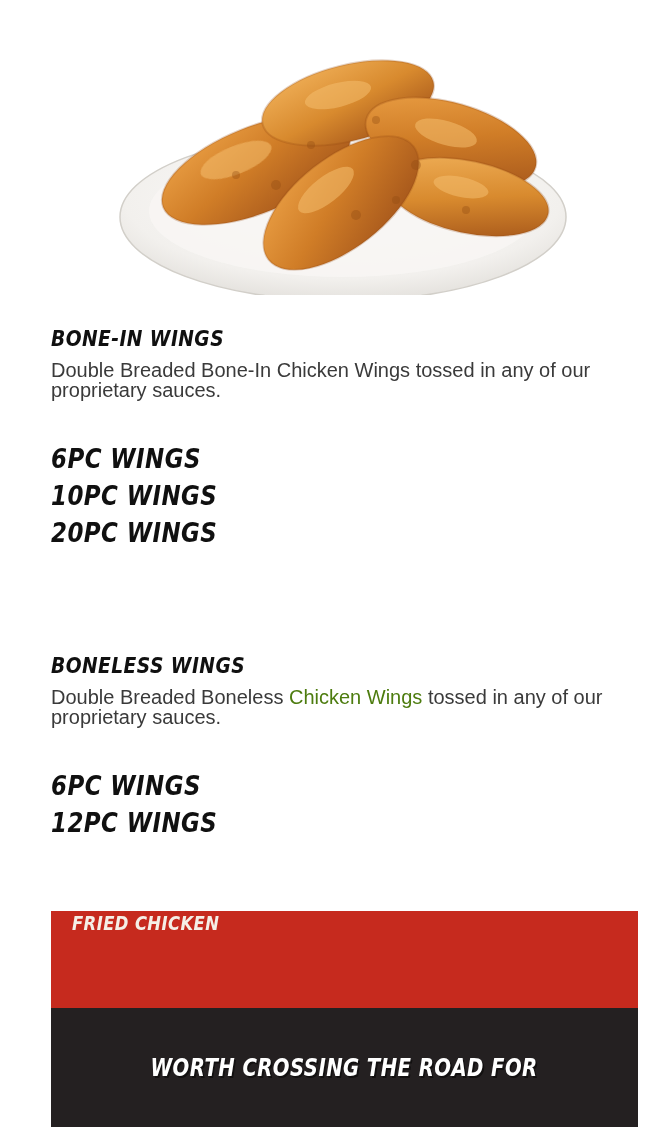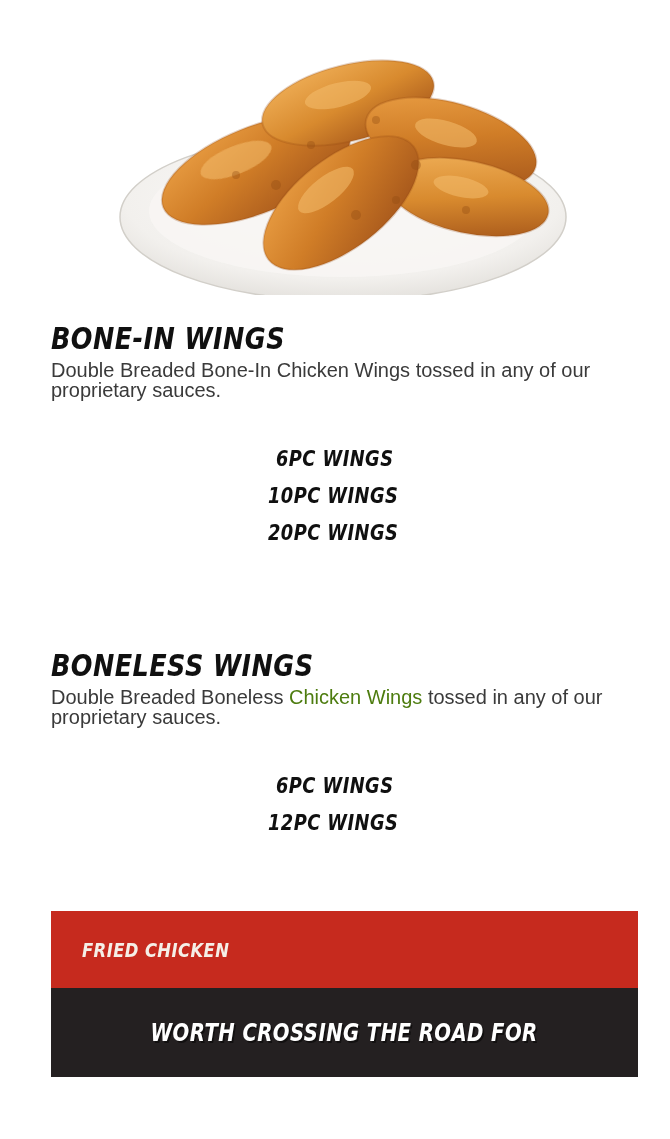--- a/index.html
+++ b/index.html
@@ -31,70 +31,68 @@
     font-weight: bold;
     color: #101010;
     letter-spacing: 0.5px;
     transform: scaleX(0.85);
     transform-origin: left center;
     white-space: nowrap;
   }
 
   h2.section-title {
     margin: 32px 0 0 0;
-    font-size: 30px;
+    font-size: 22px;
     line-height: 23px;
   }
   .section-boneless h2.section-title { margin-top: 110px; }
 
   p.section-desc {
     margin: 10px 0 0 0;
     font-size: 20px;
     line-height: 20px;
     color: #3a3a3a;
   }
   p.section-desc a {
     color: #4d7c0f;
     text-decoration: none;
     cursor: pointer;
   }
 
   .items { margin-top: 48px; }
   h3.item-title {
     margin: 0 0 15px 0;
-    font-size: 21px;
+    font-size: 27px;
     line-height: 22px;
-    text-align: center;
   }
 
   
   .banner-red {
     margin: 77px 32px 0 51px;
-    height: 77px;
+    height: 97px;
     background: #c62a1e;
     display: flex;
-    align-items: center;
-    padding-left: 31px;
+    padding-left: 21px;
     cursor: pointer;
   }
   .banner-red .label {
     font-family: "DejaVu Sans", sans-serif;
     font-style: italic;
     font-weight: bold;
     font-size: 20px;
     color: #f5efe7;
     letter-spacing: 0.5px;
     display: inline-block;
     transform: scaleX(0.82);
     transform-origin: left center;
     white-space: nowrap;
   }
   .banner-dark {
     margin: 0 32px 0 51px;
-    height: 89px;
+    height: 119px;
     background: #242021;
     display: flex;
     align-items: center;
     justify-content: center;
   }
   .banner-dark .tagline {
     font-family: "DejaVu Sans", sans-serif;
     font-style: italic;
     font-weight: bold;
     font-size: 24px;

